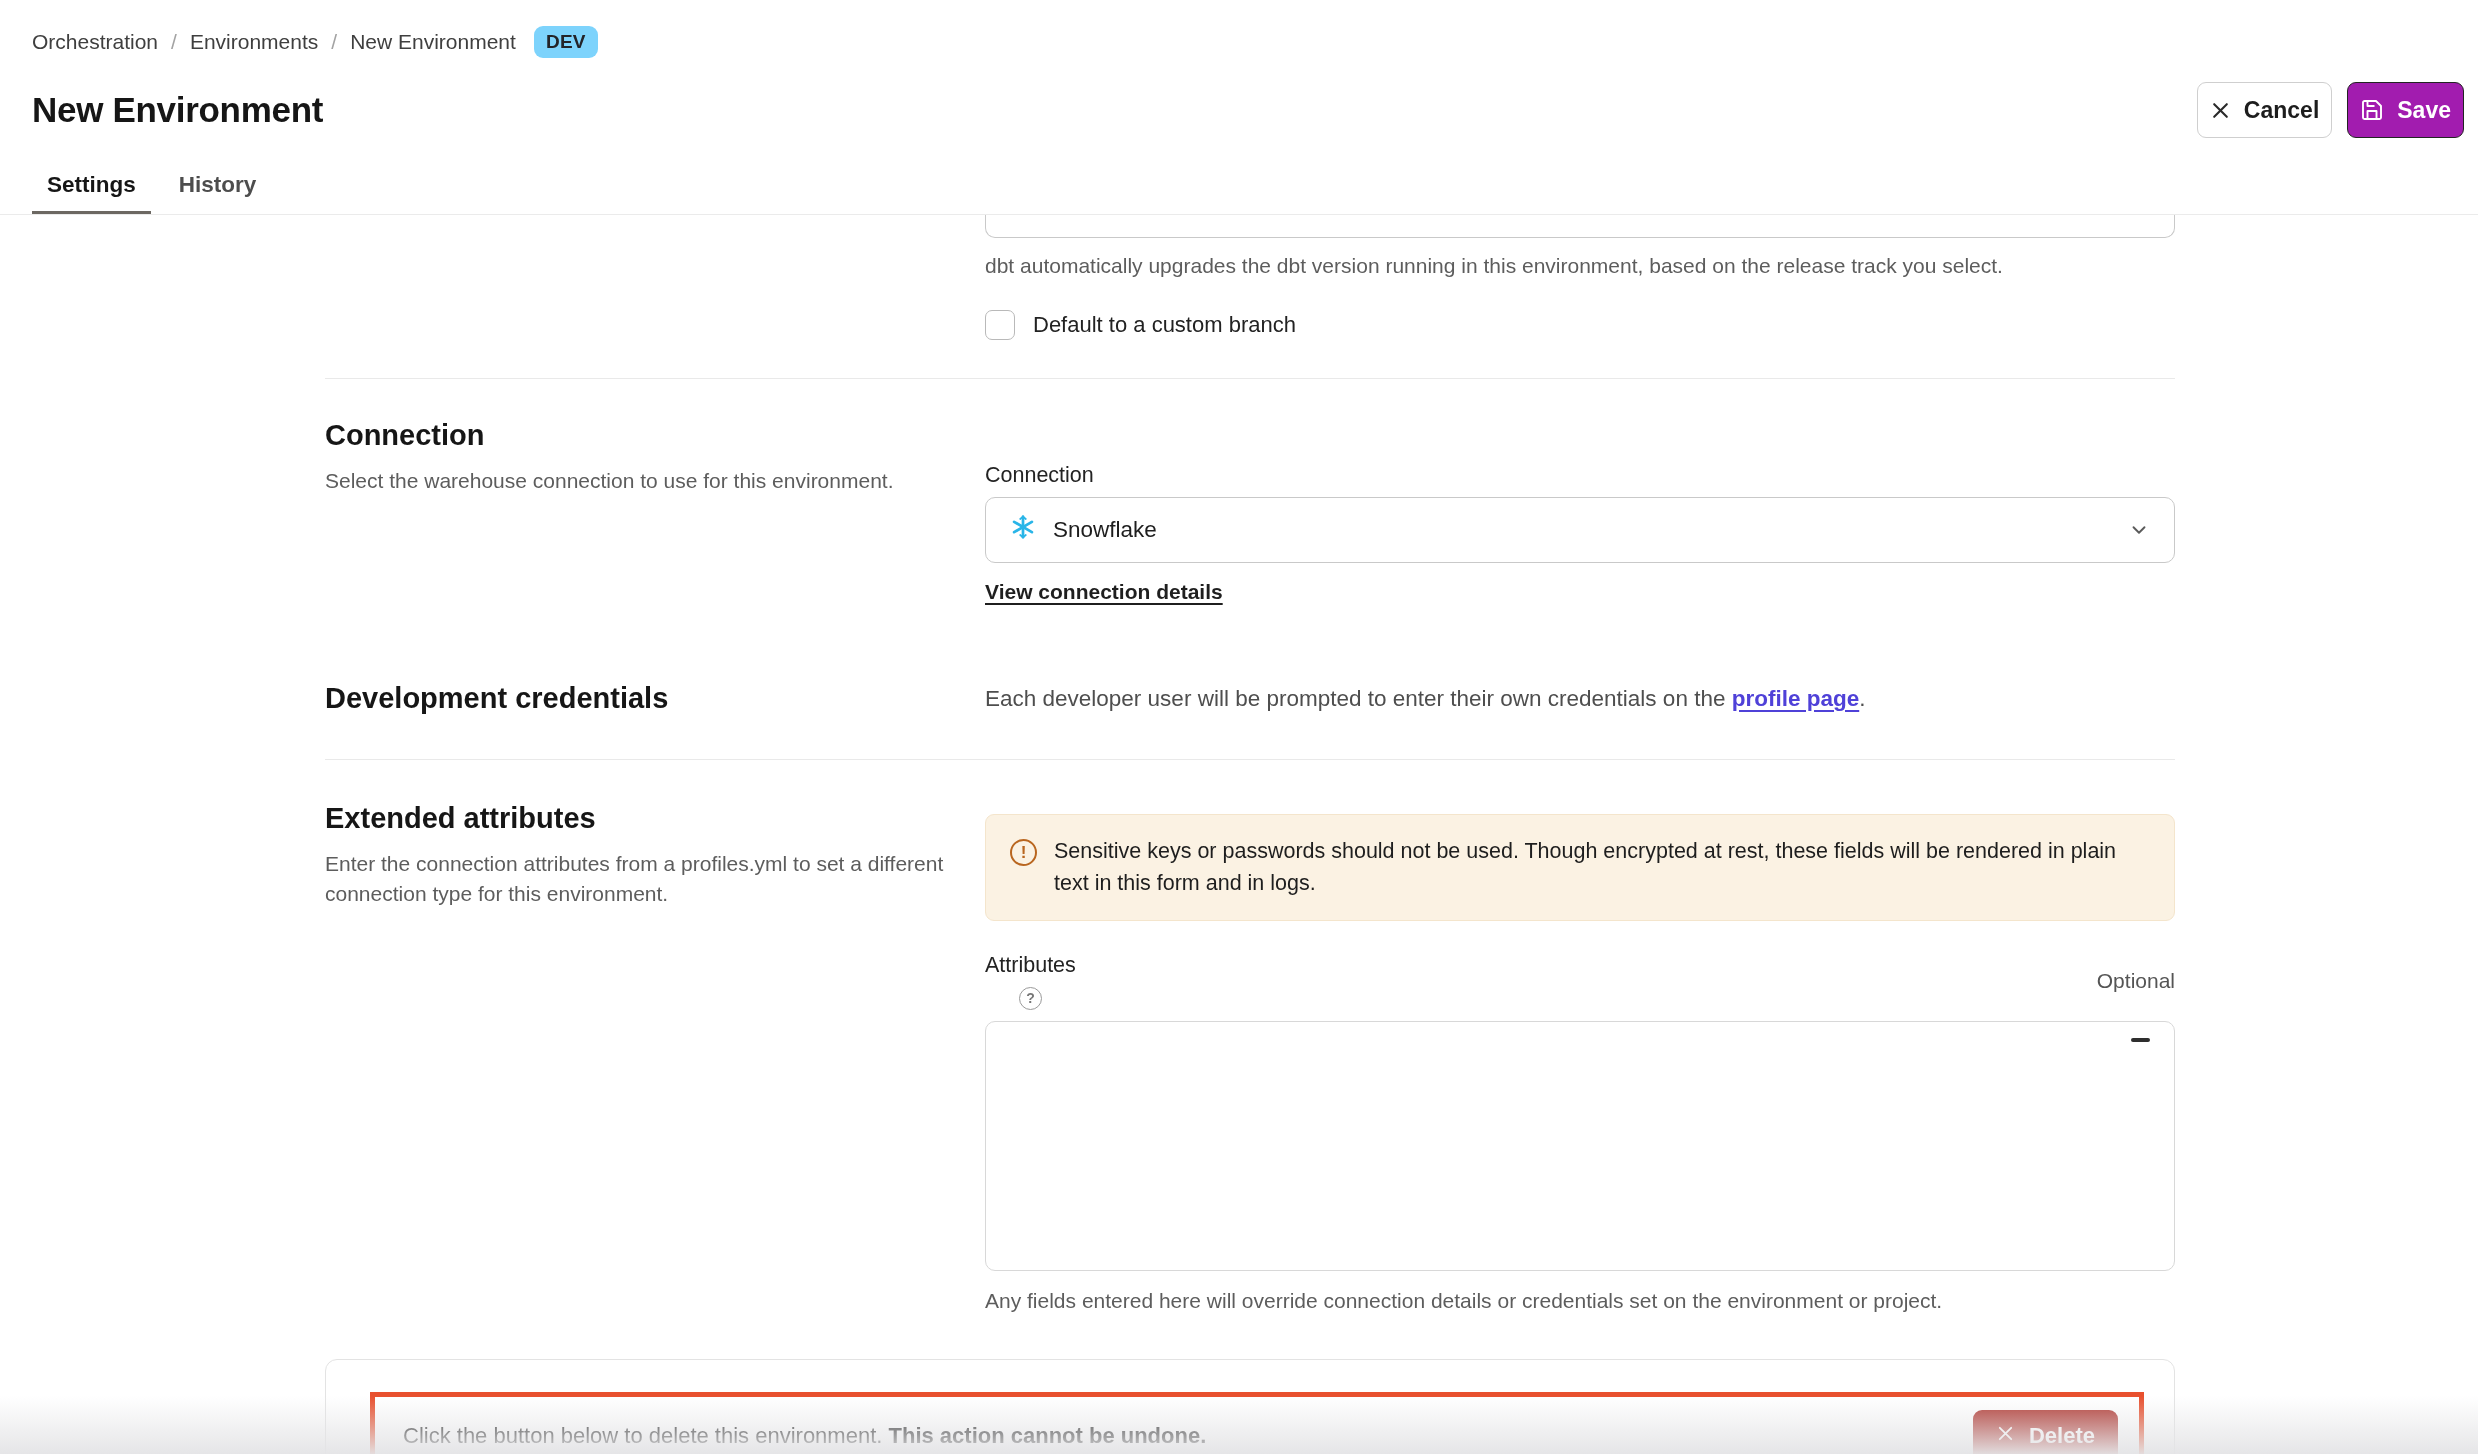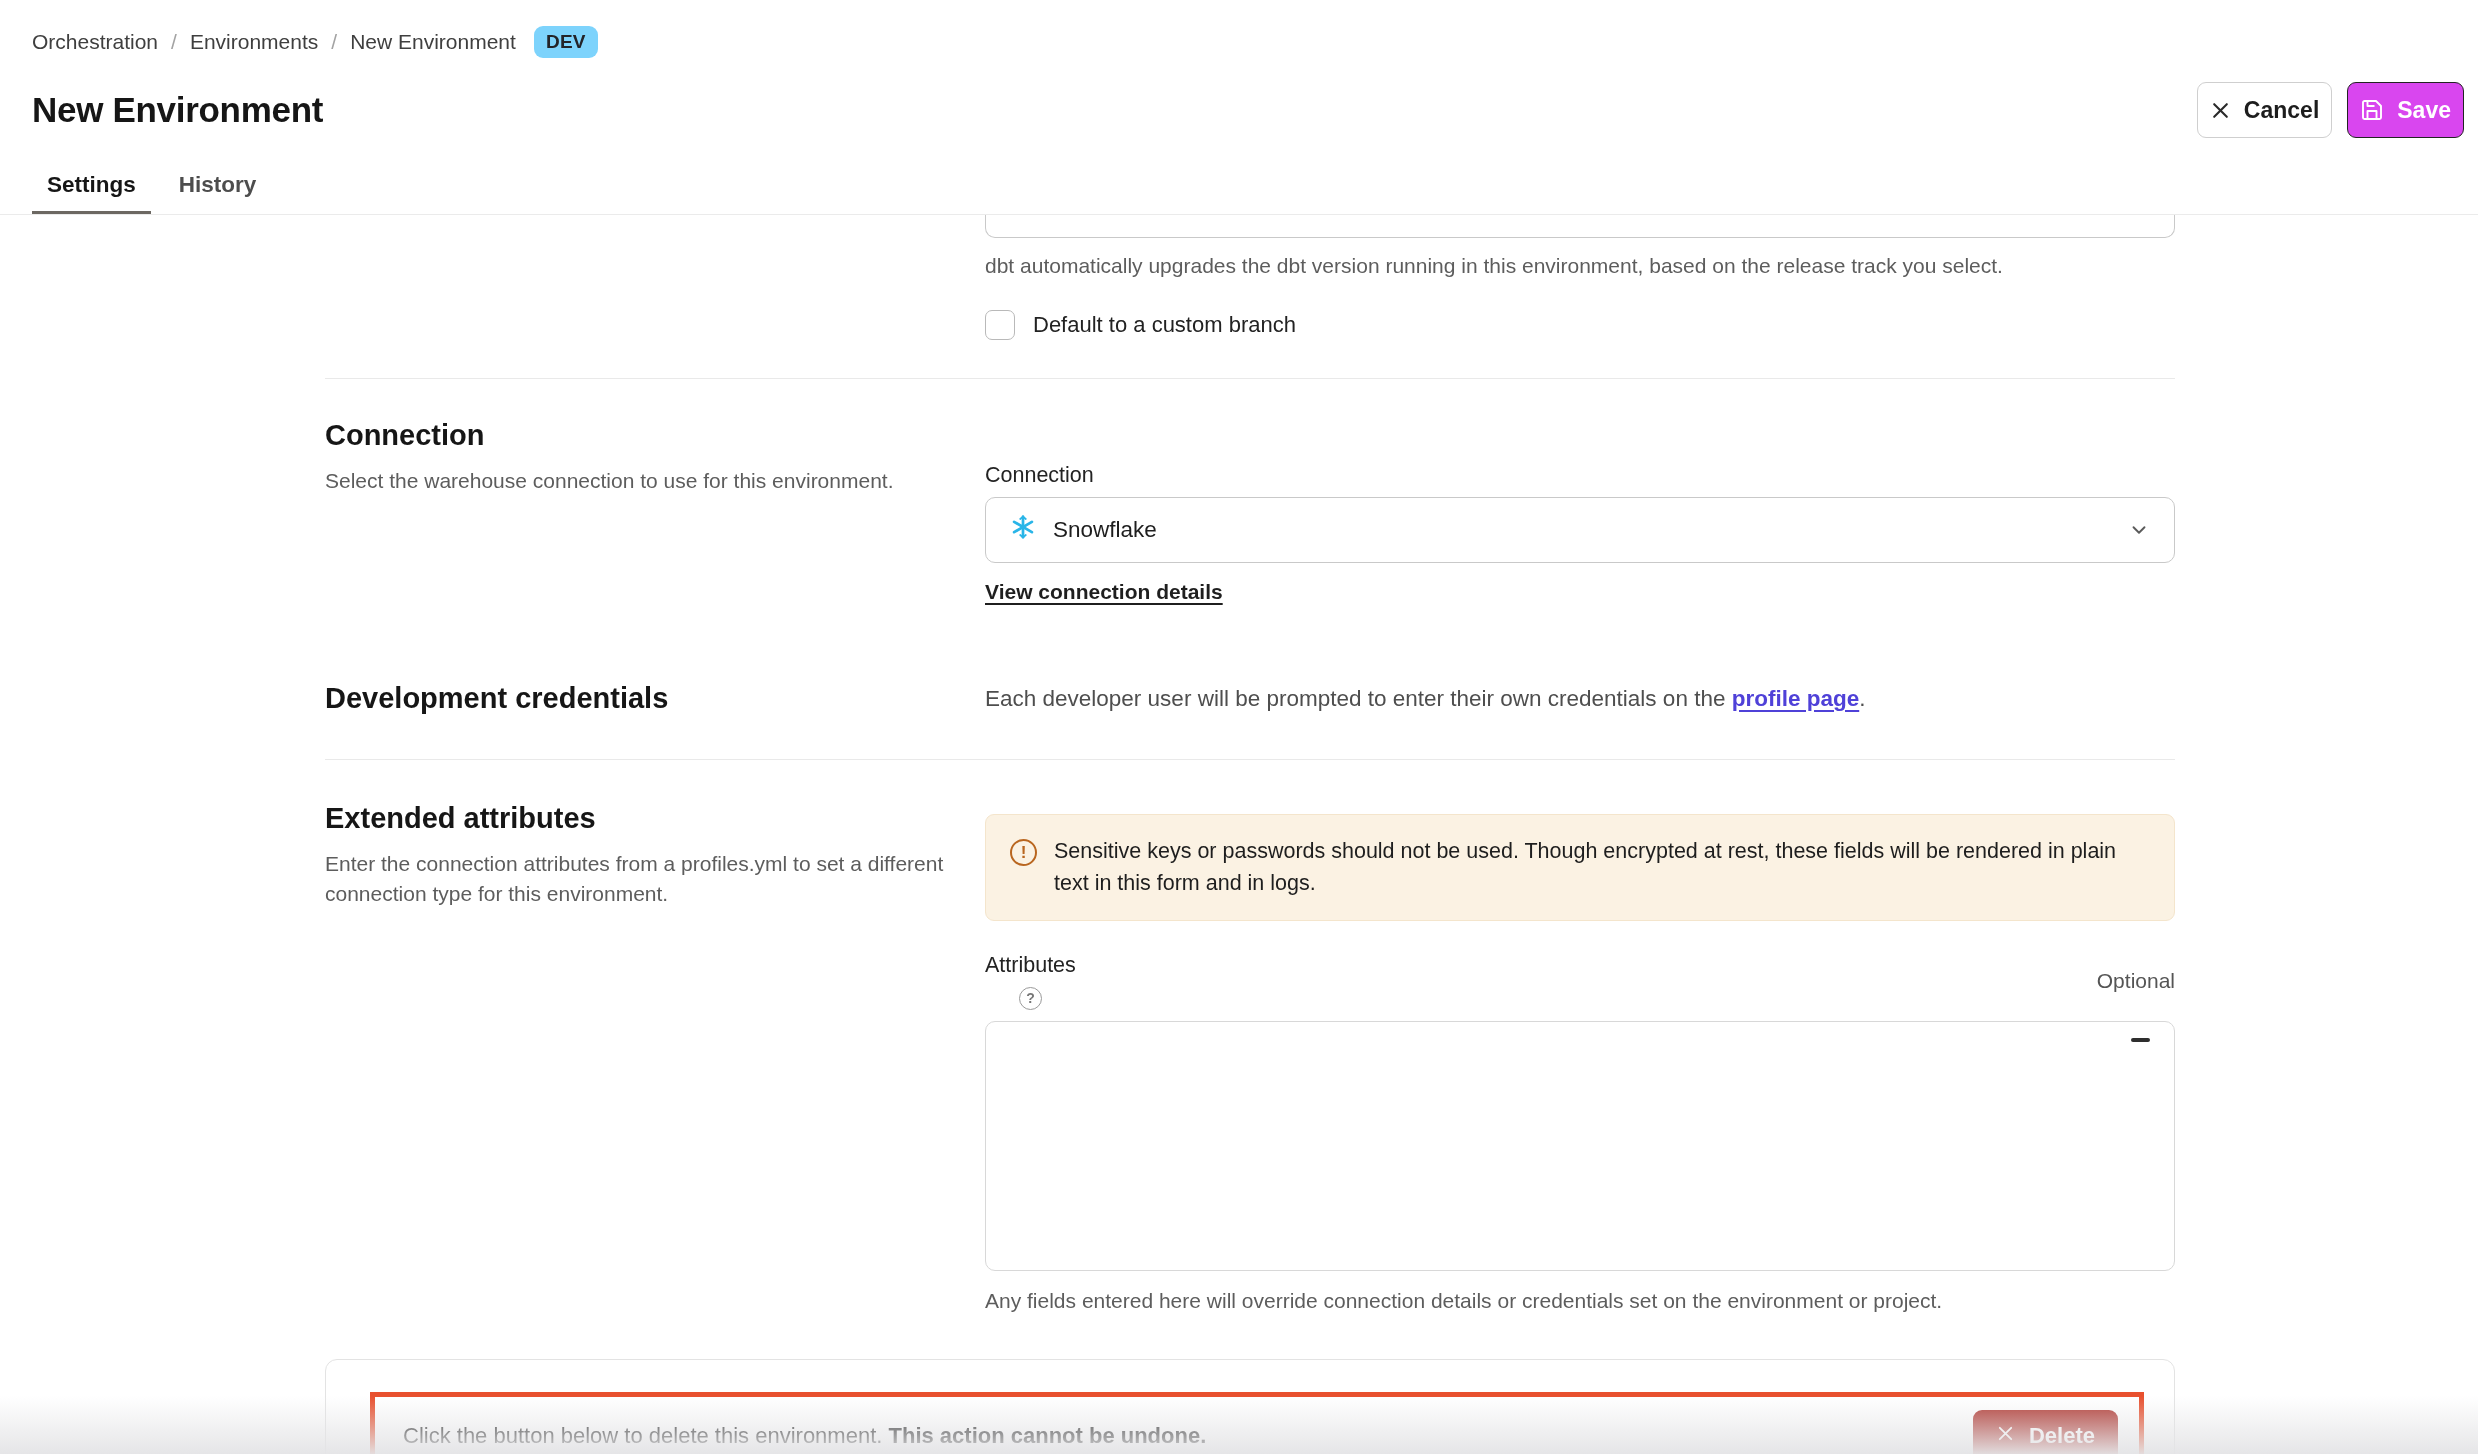--- a/index.html
+++ b/index.html
@@ -23,21 +23,21 @@
   }
 
   .header-row { display: flex; justify-content: space-between; align-items: center; margin-top: 24px; }
   .page-title { font-size: 35px; font-weight: 700; letter-spacing: -0.3px; color: #161616; }
   .header-actions { display: flex; gap: 15px; }
   .btn {
     display: flex; align-items: center; gap: 13px; height: 56px; padding: 0 12px;
     border-radius: 9px; font-size: 23px; font-weight: 600; cursor: pointer; user-select: none;
   }
   .btn-cancel { background: #fff; border: 1.5px solid #cfcfcf; color: #1d1d1d; }
-  .btn-save { background: #d946ef; border: 1.5px solid #232323; color: #ffffff; }
+  .btn-save { background: #a21caf; border: 1.5px solid #232323; color: #ffffff; }
   .btn svg { display: block; }
 
   
   .tabrow { display: flex; gap: 13px; padding-left: 32px; margin-top: 22px; border-bottom: 1px solid #ebebeb; }
   .tab { padding: 12px 15px 13px; font-size: 22.5px; border-bottom: 3px solid transparent; cursor: pointer; }
   .tab.active { font-weight: 700; color: #161616; border-bottom-color: #6c6862; }
   .tab.inactive { font-weight: 600; color: #4d4d4d; }
 
   
   .content { width: 1850px; margin-left: 325px; }

